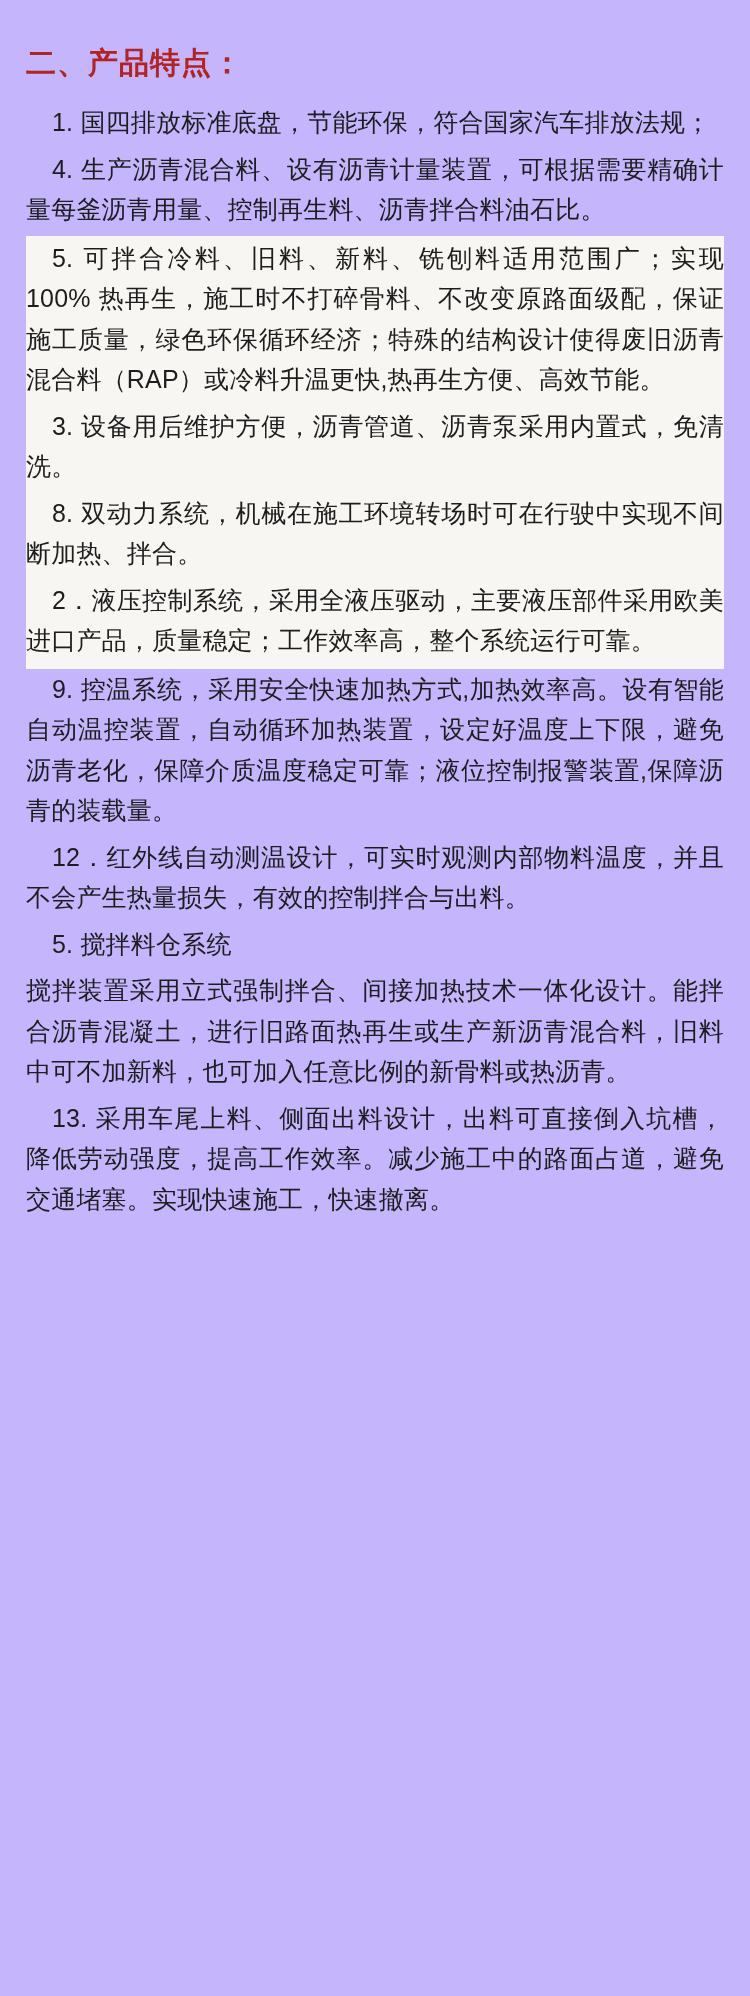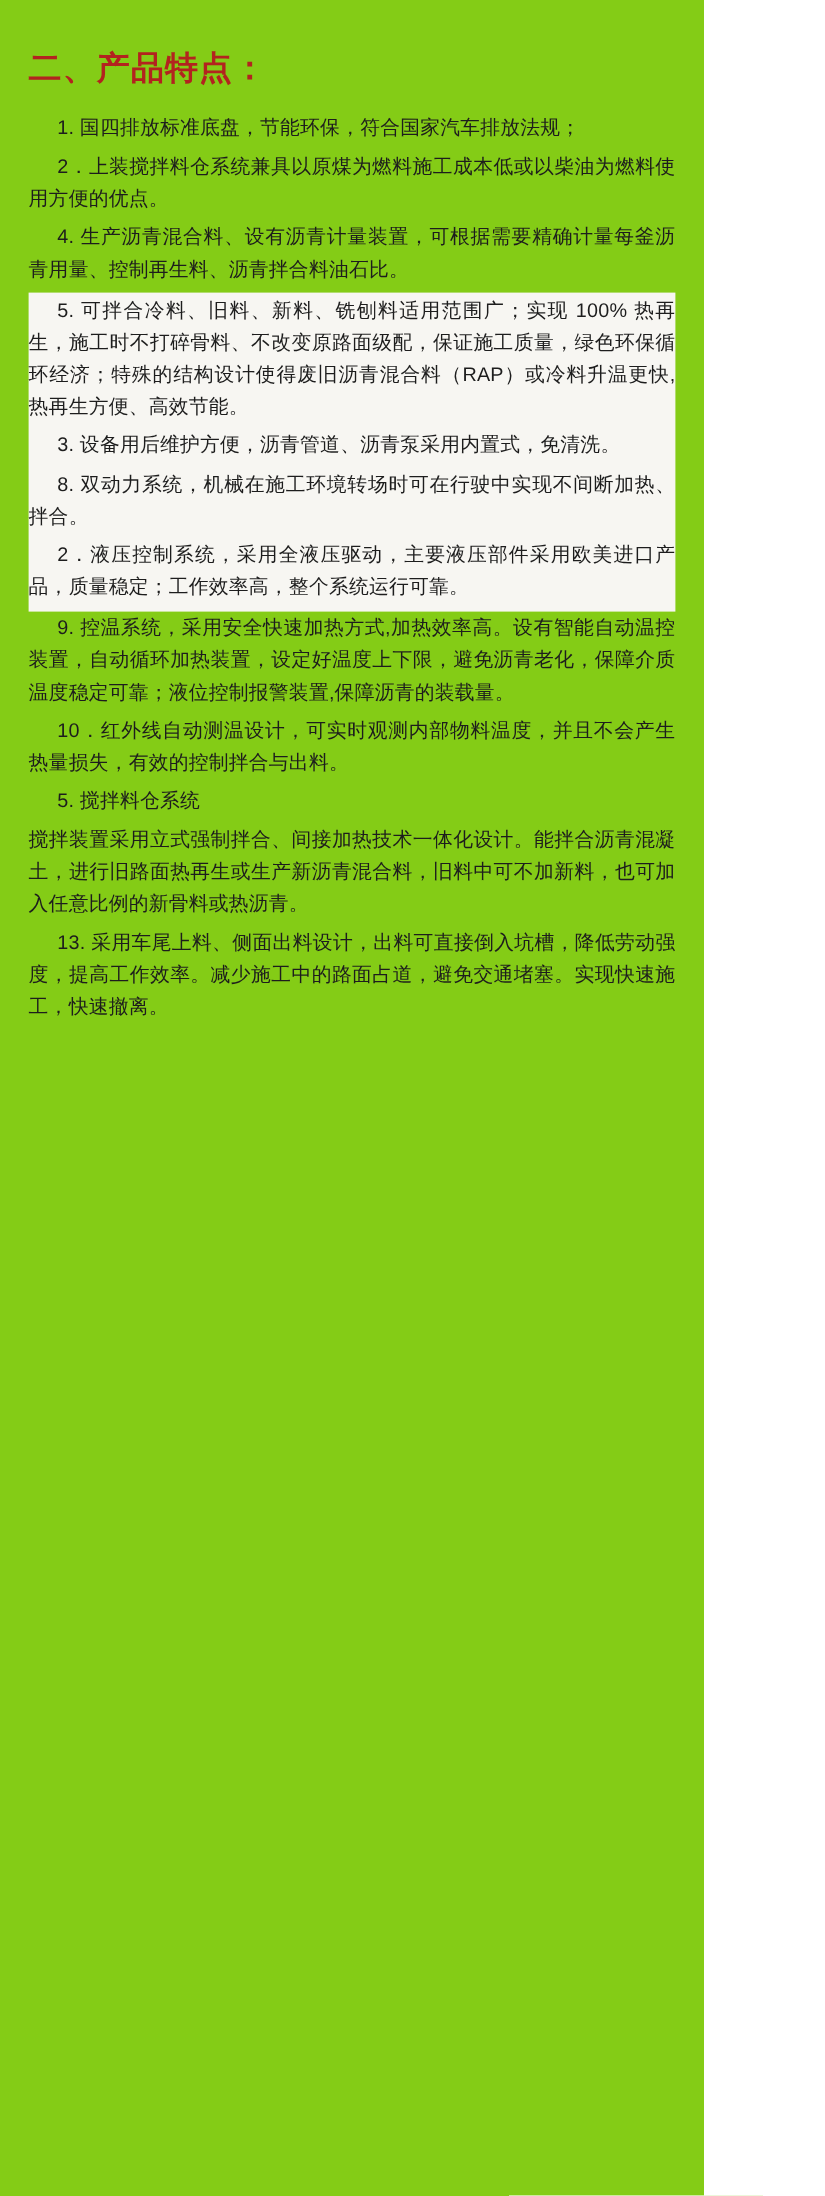--- a/index.html
+++ b/index.html
@@ -7,40 +7,40 @@
     padding: 0;
     background: #ffffff;
   }
   body {
     width: 750px;
     min-height: 1996px;
     font-family: "Liberation Sans", sans-serif;
     color: #222222;
   }
   .page {
-    width: 640px;
+    width: 750px;
     min-height: 1996px;
     box-sizing: border-box;
     padding: 34px 26px 40px 26px;
-    background: #84cc16;
+    background: #c4b5fd;
     position: relative;
   }
   .section-title {
     font-size: 30px;
     font-weight: bold;
     color: #b3231f;
     letter-spacing: 1px;
     margin: 8px 0 18px 0;
     line-height: 1.4;
   }
   .items {
     display: block;
   }
   .item {
-    font-size: 18px;
+    font-size: 25px;
     line-height: 1.62;
     color: #1d1d1d;
     margin: 0 0 6px 0;
     text-align: justify;
     letter-spacing: 0.2px;
   }
   .item.indent {
     text-indent: 26px;
   }
   .block-shade {
@@ -55,38 +55,37 @@
 <body>
 
 <div class="page">
 
   <h1 class="section-title">二、产品特点：</h1>
 
   <div class="items">
 
     <p class="item indent">1. 国四排放标准底盘，节能环保，符合国家汽车排放法规；</p>
 
-    <p class="item indent">2．上装搅拌料仓系统兼具以原煤为燃料施工成本低或以柴油为燃料使用方便的优点。</p>
 
 
     <p class="item indent">4. 生产沥青混合料、设有沥青计量装置，可根据需要精确计量每釜沥青用量、控制再生料、沥青拌合料油石比。</p>
 
     <div class="block-shade">
       <p class="item indent">5. 可拌合冷料、旧料、新料、铣刨料适用范围广；实现 100% 热再生，施工时不打碎骨料、不改变原路面级配，保证施工质量，绿色环保循环经济；特殊的结构设计使得废旧沥青混合料（RAP）或冷料升温更快,热再生方便、高效节能。</p>
 
       <p class="item indent">3. 设备用后维护方便，沥青管道、沥青泵采用内置式，免清洗。</p>
 
       <p class="item indent">8. 双动力系统，机械在施工环境转场时可在行驶中实现不间断加热、拌合。</p>
 
       <p class="item indent">2．液压控制系统，采用全液压驱动，主要液压部件采用欧美进口产品，质量稳定；工作效率高，整个系统运行可靠。</p>
     </div>
 
     <p class="item indent">9. 控温系统，采用安全快速加热方式,加热效率高。设有智能自动温控装置，自动循环加热装置，设定好温度上下限，避免沥青老化，保障介质温度稳定可靠；液位控制报警装置,保障沥青的装载量。</p>
 
-    <p class="item indent">10．红外线自动测温设计，可实时观测内部物料温度，并且不会产生热量损失，有效的控制拌合与出料。</p>
+    <p class="item indent">12．红外线自动测温设计，可实时观测内部物料温度，并且不会产生热量损失，有效的控制拌合与出料。</p>
 
     <p class="item indent">5. 搅拌料仓系统</p>
 
     <p class="item noindent">搅拌装置采用立式强制拌合、间接加热技术一体化设计。能拌合沥青混凝土，进行旧路面热再生或生产新沥青混合料，旧料中可不加新料，也可加入任意比例的新骨料或热沥青。</p>
 
     <p class="item indent">13. 采用车尾上料、侧面出料设计，出料可直接倒入坑槽，降低劳动强度，提高工作效率。减少施工中的路面占道，避免交通堵塞。实现快速施工，快速撤离。</p>
 
   </div>
 </div>
 

